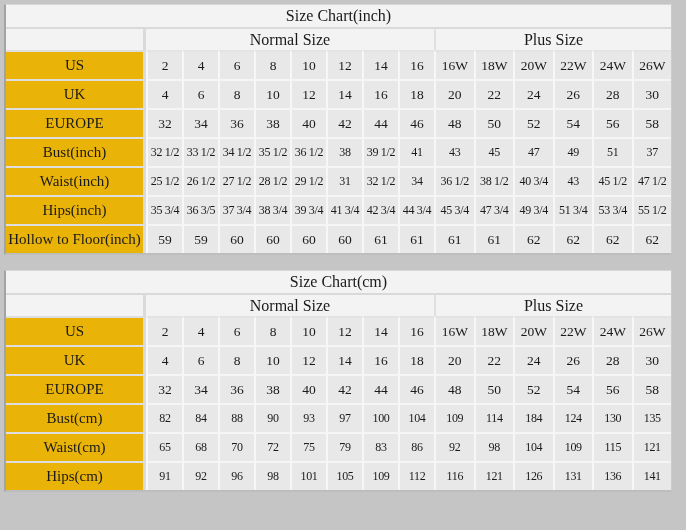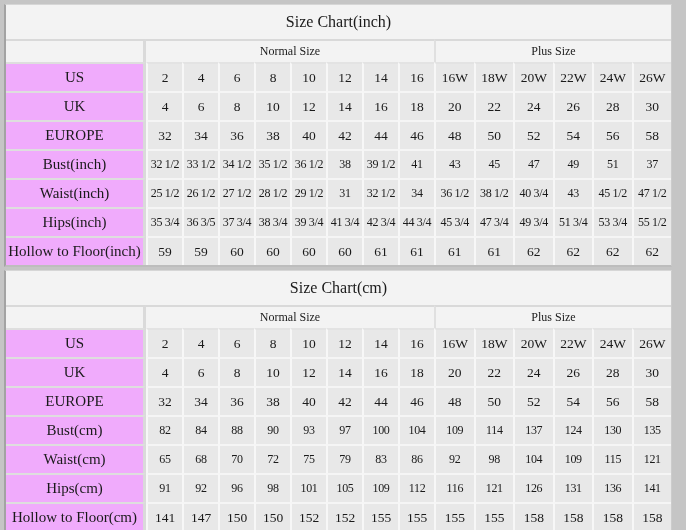--- a/index.html
+++ b/index.html
@@ -21,34 +21,34 @@
     border-right: 1px solid #cccccc;
     border-bottom: 2px solid #bdbdbd;
     border-left: 2px solid #a3a3a3;
   }
   #table-inch { top: 4px; }
   #table-cm   { top: 270px; }
   col.col-label  { width: 140px; }
   col.col-normal { width: 36px; }
   td { text-align: center; vertical-align: middle; padding: 0; overflow: hidden; }
   td.title-cell {
-    background: #f3f3f3; font-size: 16px; height: 34px;
+    background: #f3f3f3; font-size: 16px; height: 22px;
   }
   td.corner-cell {
     background: #f3f3f3; height: 21px;
     border-top: 2px solid #d9d9d9;
     border-right: 3px solid #dadada;
   }
   td.group-cell {
-    background: #f3f3f3; font-size: 12px; height: 21px;
+    background: #f3f3f3; font-size: 16px; height: 21px;
     border-top: 2px solid #d9d9d9;
   }
   td.group-cell + td.group-cell { border-left: 2px solid #e0e0e0; margin-left: 26px; }
   td.label-cell {
-    background: #f0abfc; font-size: 15px; height: 27px;
+    background: #eab308; font-size: 15px; height: 27px;
     border-top: 2px solid #dedede;
     border-right: 3px solid #dadada;
     white-space: nowrap;
     text-align: center;
   }
   td.data-cell {
     background: #e8e8e8; font-size: 13.5px; height: 27px;
     border-top: 2px solid #f5f5f5;
     border-left: 2px solid #f7f7f7;
     white-space: nowrap;
@@ -297,21 +297,21 @@
         <td class="data-cell">82</td>
         <td class="data-cell">84</td>
         <td class="data-cell">88</td>
         <td class="data-cell">90</td>
         <td class="data-cell">93</td>
         <td class="data-cell">97</td>
         <td class="data-cell">100</td>
         <td class="data-cell">104</td>
         <td class="data-cell">109</td>
         <td class="data-cell">114</td>
-        <td class="data-cell">137</td>
+        <td class="data-cell">184</td>
         <td class="data-cell">124</td>
         <td class="data-cell">130</td>
         <td class="data-cell">135</td>
       </tr>
       <tr>
         <td class="label-cell">Waist(cm)</td>
         <td class="data-cell">65</td>
         <td class="data-cell">68</td>
         <td class="data-cell">70</td>
         <td class="data-cell">72</td>
@@ -336,31 +336,14 @@
         <td class="data-cell">105</td>
         <td class="data-cell">109</td>
         <td class="data-cell">112</td>
         <td class="data-cell">116</td>
         <td class="data-cell">121</td>
         <td class="data-cell">126</td>
         <td class="data-cell">131</td>
         <td class="data-cell">136</td>
         <td class="data-cell">141</td>
       </tr>
-      <tr>
-        <td class="label-cell">Hollow to Floor(cm)</td>
-        <td class="data-cell">141</td>
-        <td class="data-cell">147</td>
-        <td class="data-cell">150</td>
-        <td class="data-cell">150</td>
-        <td class="data-cell">152</td>
-        <td class="data-cell">152</td>
-        <td class="data-cell">155</td>
-        <td class="data-cell">155</td>
-        <td class="data-cell">155</td>
-        <td class="data-cell">155</td>
-        <td class="data-cell">158</td>
-        <td class="data-cell">158</td>
-        <td class="data-cell">158</td>
-        <td class="data-cell">158</td>
-      </tr>
     </tbody>
   </table>
 
 </body></html>

